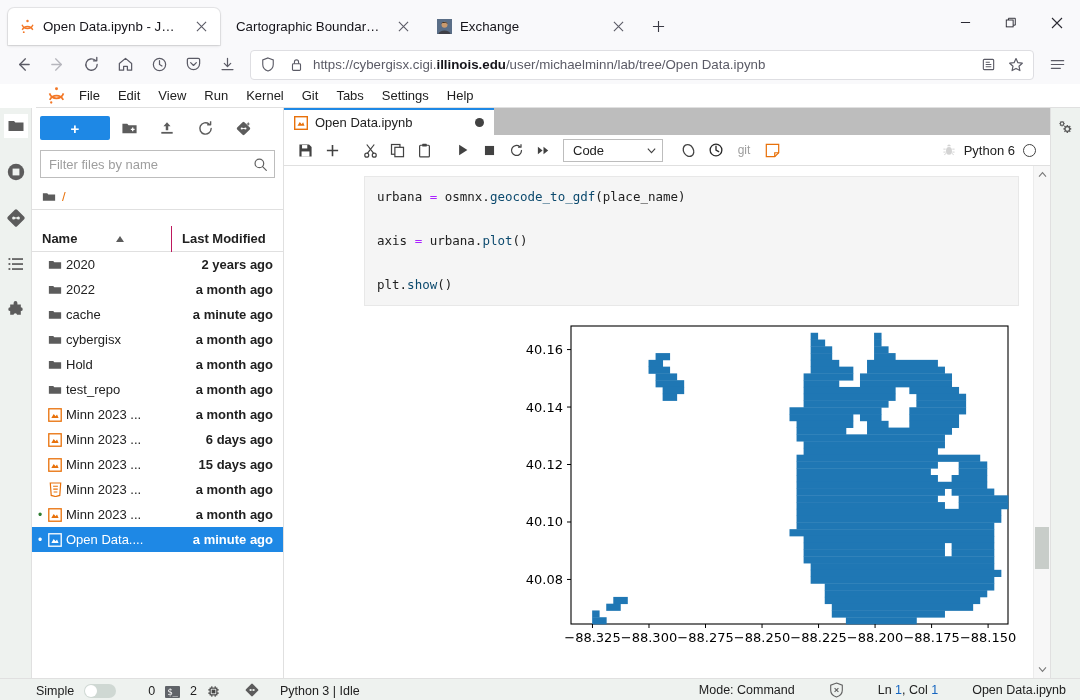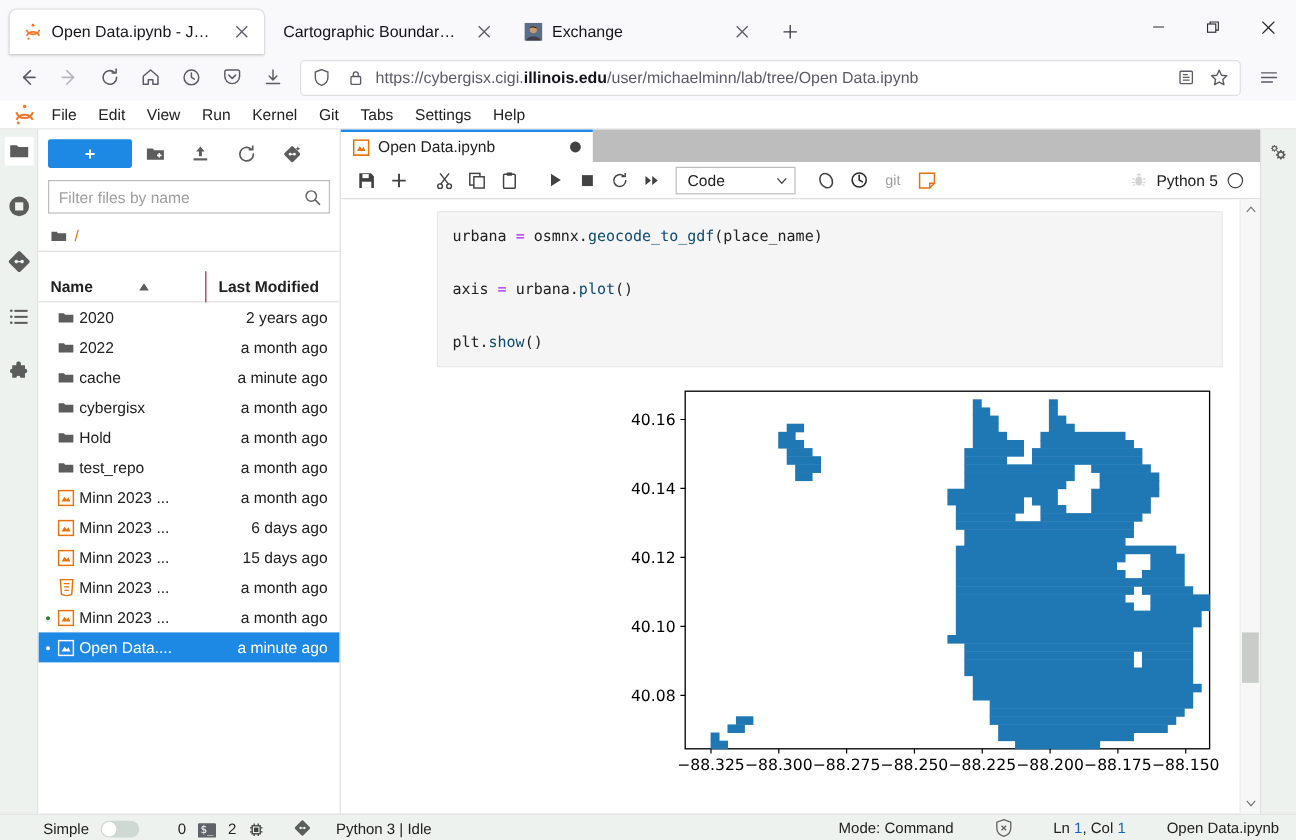--- a/index.html
+++ b/index.html
@@ -40,21 +40,21 @@
   }
   .url-text{ font-size:13.3px; color:#5b5b66; white-space:nowrap; overflow:hidden; }
   .url-text b{ color:#15141a; font-weight:700; }
   .urlbar-icon{ width:22px;height:22px;display:flex;align-items:center;justify-content:center;color:#5b5b66;}
   .menu-btn{ width:34px;height:32px;display:flex;align-items:center;justify-content:center;color:#5b5b66;}
 
   
   .jl{ height:616px; display:flex; flex-direction:column; background:#fff; position:relative; }
   .jl-menubar{
     height:24px; background:#fff; display:flex; align-items:center;
-    border-bottom:1px solid #e0e0e0; padding-left:6px; gap:0;
+    border-bottom:1px solid #e0e0e0; padding-left:6px; gap:0;margin-left:36px;
   }
   .jl-logo{ width:28px; height:22px; display:flex; align-items:center; justify-content:center; }
   .jl-menu-item{ padding:0 9px; font-size:13px; color:#212121; line-height:22px; }
 
   .jl-body{ flex:1; display:flex; min-height:0; }
 
   .jl-leftbar{
     width:32px; background:#eef2ef; border-right:1px solid #e0e0e0;
     display:flex; flex-direction:column; align-items:center; padding-top:8px; gap:22px;
   }
@@ -83,21 +83,21 @@
     font-size:13px; font-weight:700; color:#212121; padding-left:10px;margin-top:16px;
   }
   .fb-header .h-name{ flex:1; display:flex; align-items:center; gap:6px; }
   .fb-header .h-mod{ width:112px; text-align:left; border-left:1px solid #be185d; padding-left:10px; height:26px; line-height:26px;}
   .fb-list{ flex:1; overflow:hidden; }
   .fb-row{ height:25px; display:flex; align-items:center; padding-left:4px; font-size:13px; color:#212121; }
   .fb-row.selected{ background:#1e88e5; color:#fff; }
   .fb-dot{ width:8px; flex:0 0 8px; text-align:center; font-size:12px; line-height:1; }
   .fb-ico{ width:22px; flex:0 0 22px; display:flex; align-items:center; justify-content:center; }
   .fb-name{ flex:1; overflow:hidden; white-space:nowrap; }
-  .fb-mod{ width:122px; text-align:right; padding-right:10px; }
+  .fb-mod{ width:122px; text-align:right; padding-right:10px;font-weight:bold; }
 
   
   .jl-main{ flex:1; background:#bdbdbd; display:flex; flex-direction:column; min-width:0; position:relative; }
   .dock-tabs{ height:27px; display:flex; align-items:stretch; }
   .dock-tab{
     width:210px; background:#fff; border-top:2px solid #1e88e5;
     display:flex; align-items:center; gap:7px; padding:0 10px; font-size:13px; color:#212121;
   }
   .dock-tab .dirty{ margin-left:auto; width:9px;height:9px;border-radius:50%; background:#424242; }
   .nb-toolbar{
@@ -664,21 +664,21 @@
         </div>
 
         <div class="tb-right">
           <span style="opacity:.45;">
             <svg width="14" height="14" viewBox="0 0 16 16" fill="#9e9e9e">
                 <ellipse cx="8" cy="9" rx="3.4" ry="4.4"></ellipse>
                 <path d="M8 1.8 A2 2 0 0 1 10 3.8 H6 A2 2 0 0 1 8 1.8Z"></path>
                 <path d="M1.6 7 H4.2 M11.8 7 H14.4 M1.6 10.4 H4.2 M11.8 10.4 H14.4 M2.6 13.4 L4.6 12 M13.4 13.4 L11.4 12" stroke="#9e9e9e" stroke-width="1.1"></path>
               </svg>
           </span>
-          <span>Python 5</span>
+          <span>Python 6</span>
           <span class="kernel-idle"></span>
         </div>
       </div>
 
       <div class="nb-area">
         <div class="nb-scroll">
 
           <div class="nb-cell">
             <div><span>urbana </span><span class="kw-m">=</span><span> osmnx.</span><span class="fn">geocode_to_gdf</span><span>(place_name)</span></div>
             <div>&nbsp;</div>

